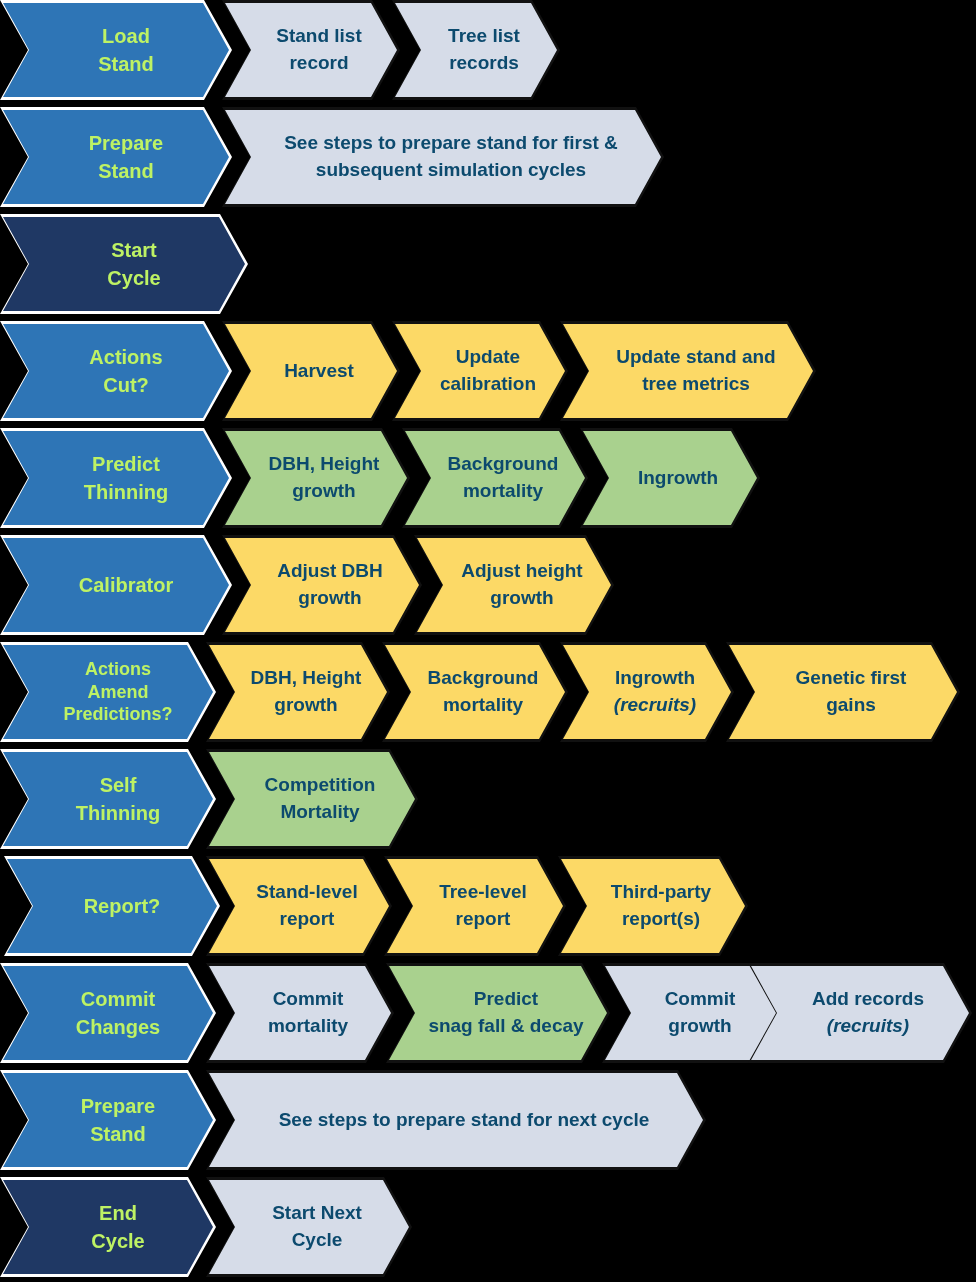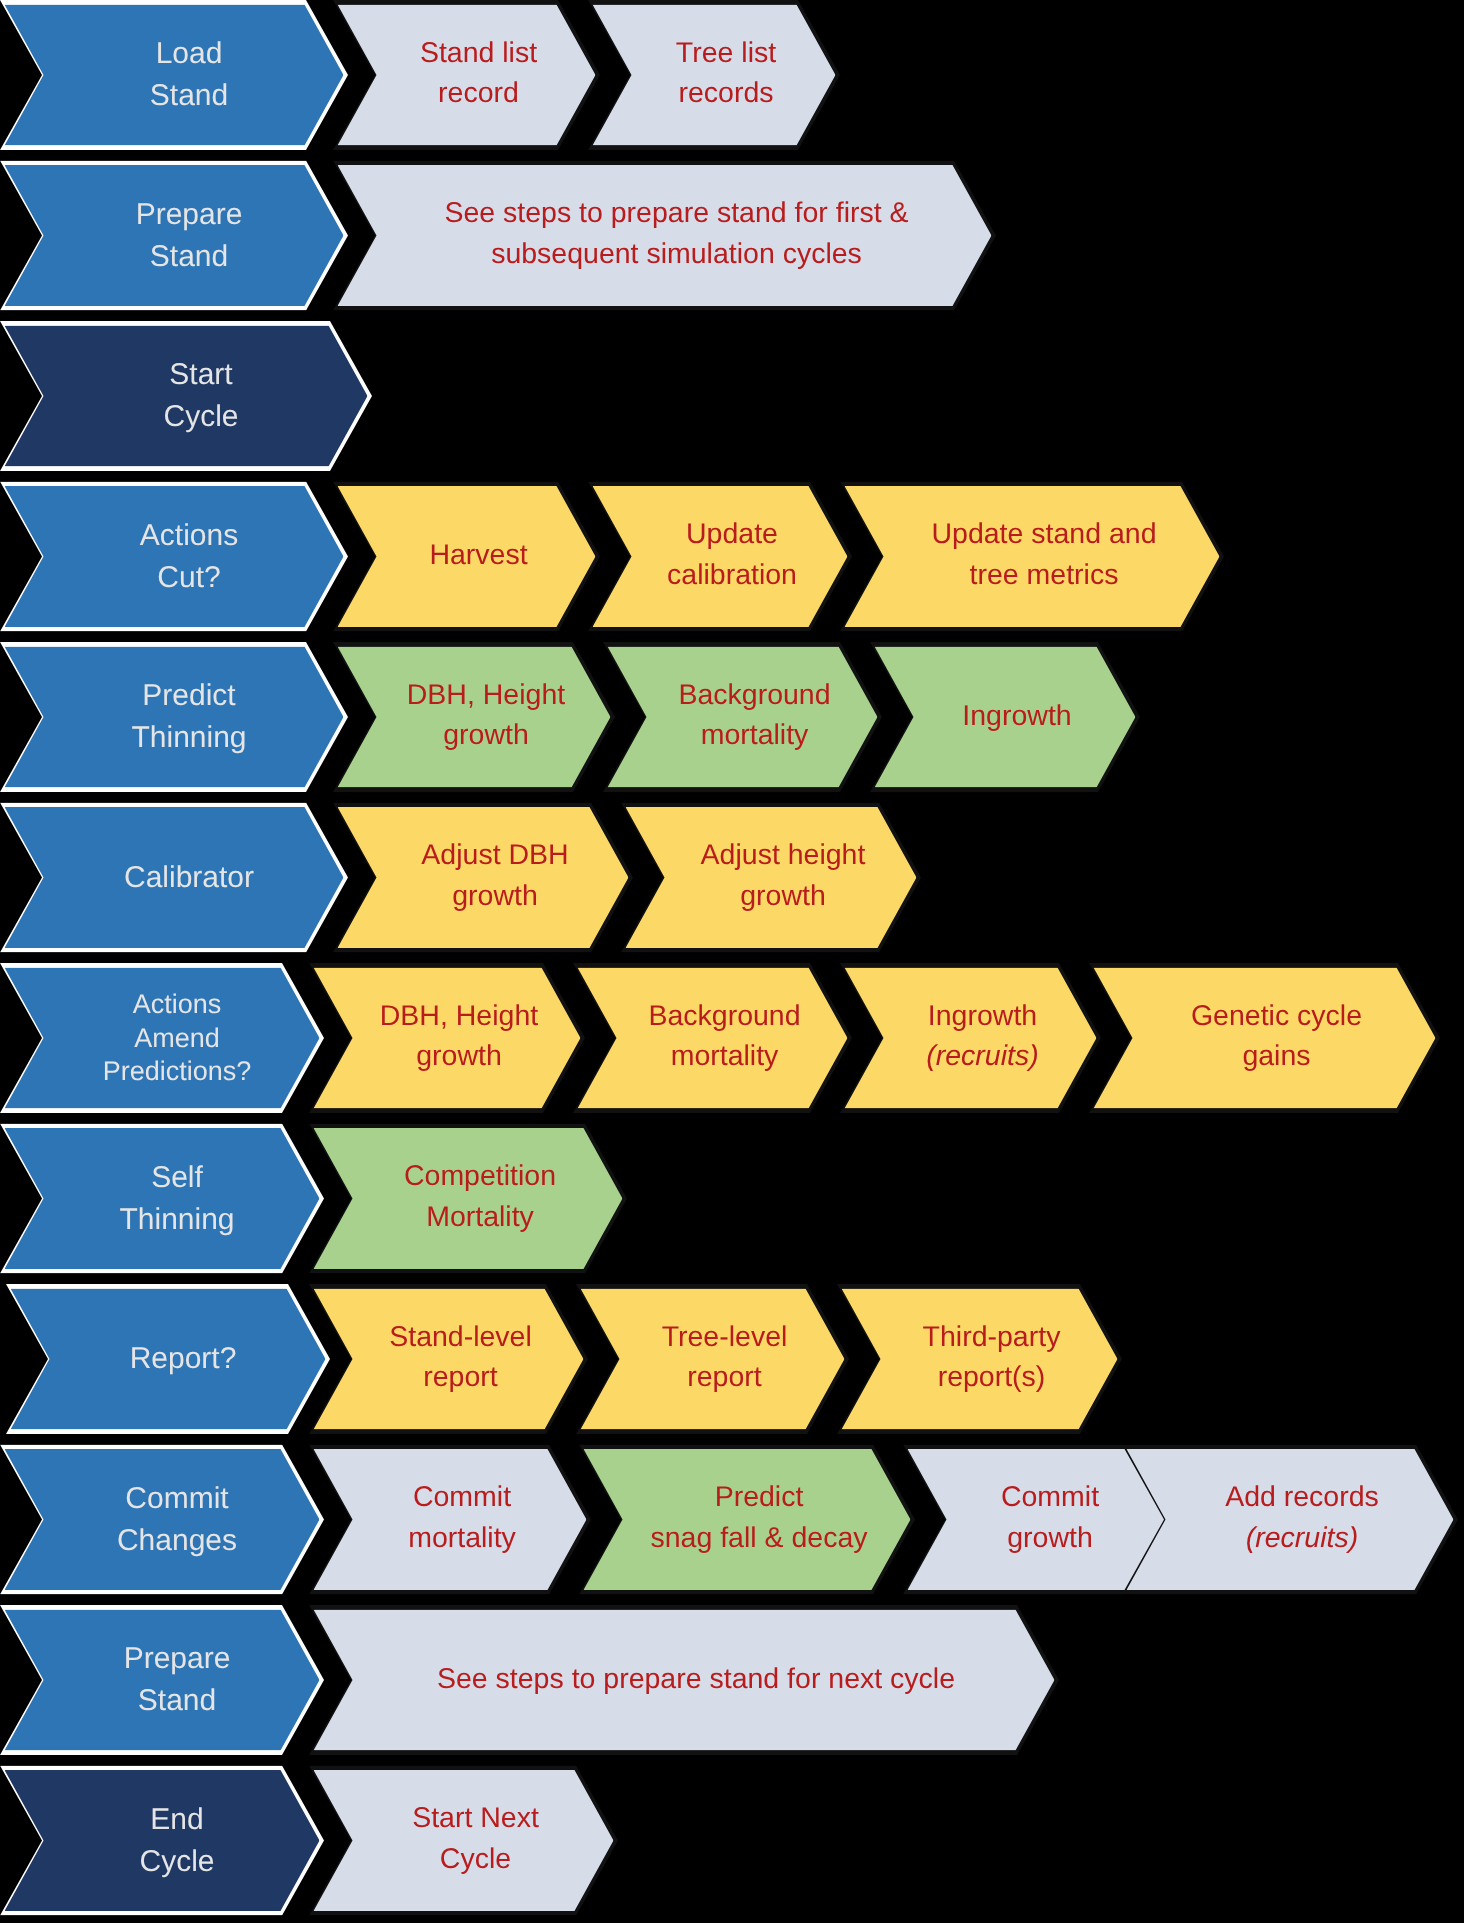--- a/index.html
+++ b/index.html
@@ -26,26 +26,26 @@
     clip-path:polygon(0 0, calc(100% - 26px) 0, 100% 50%, calc(100% - 26px) 100%, 0 100%, 26px 50%);
   }
   .label{
     text-align:center;line-height:1.42;
     padding:0 6px 0 22px;
     width:100%;box-sizing:border-box;
     pointer-events:none;
   }
   
   .primary .label{
-    color:#e5e5e5;font-weight:normal;font-size:20px;padding-left:26px;
+    color:#bef264;font-weight:bold;font-size:20px;padding-left:26px;
   }
   .primary .chev-border{background:#ffffff;}
   
   .secondary .chev-border{background:#111111;}
-  .secondary .label{color:#b91c1c;font-weight:normal;font-size:19px;}
+  .secondary .label{color:#0c4a6e;font-weight:bold;font-size:19px;}
 
   .c-blue{background:#2E75B6;}
   .c-navy{background:#1F3864;}
   .c-lblue{background:#D6DCE8;}
   .c-yellow{background:#FCD966;}
   .c-green{background:#A9D18E;}
 
   .sm{font-size:17px;}
 </style>
 </head>
@@ -256,21 +256,21 @@
         <div class="label sm">
           <div>Ingrowth</div>
           <div style="font-style:italic;"><span>(recruits)</span></div>
         </div>
       </div>
     </div>
     <div class="chev-wrap secondary" style="left:726px;width:234px;">
       <div class="chev-border"></div>
       <div class="chev-fill c-yellow">
         <div class="label sm">
-          <div>Genetic cycle</div>
+          <div>Genetic first</div>
           <div>gains</div>
         </div>
       </div>
     </div>
   </div>
 
   <div class="row" style="top:749px;">
     <div class="chev-wrap primary" style="left:0px;width:216px;">
       <div class="chev-border"></div>
       <div class="chev-fill c-blue">

